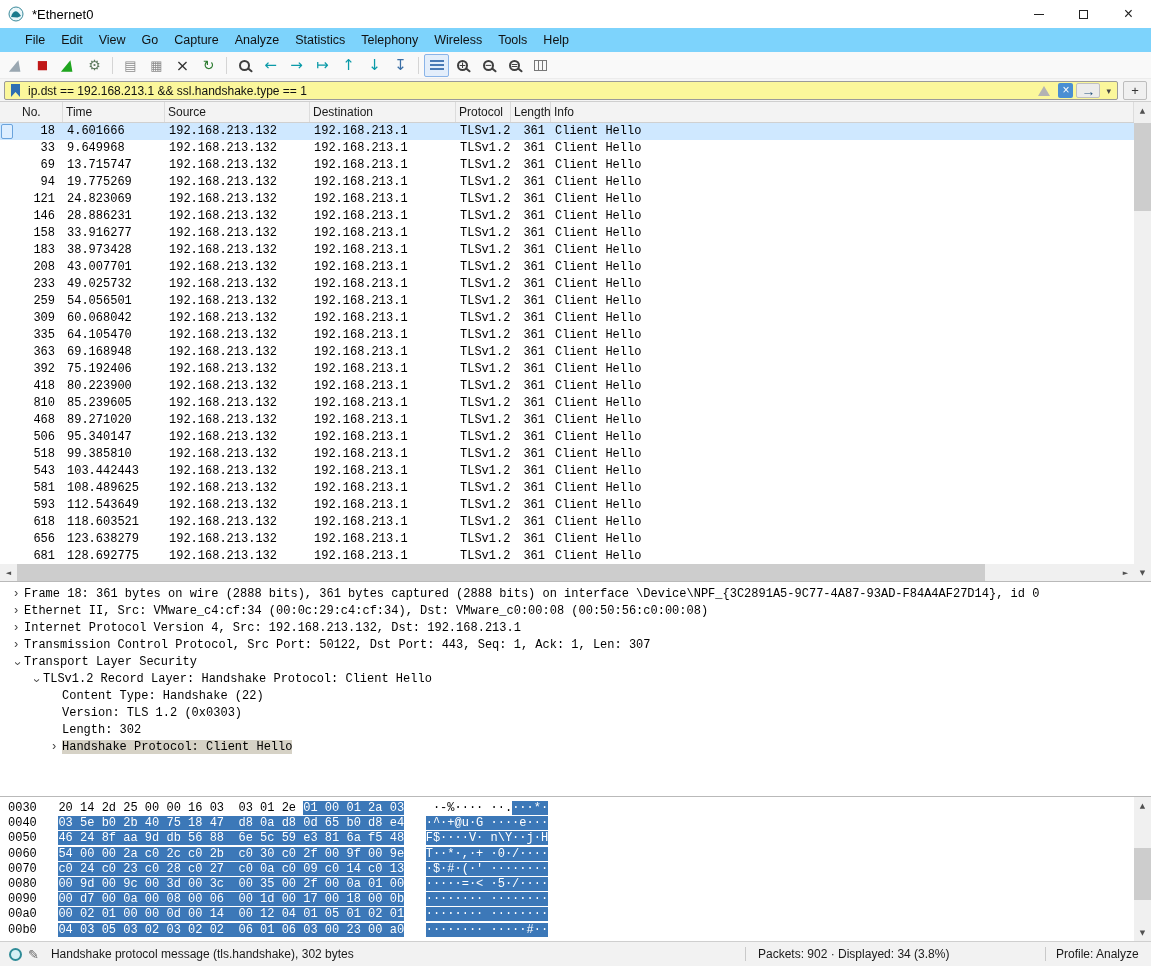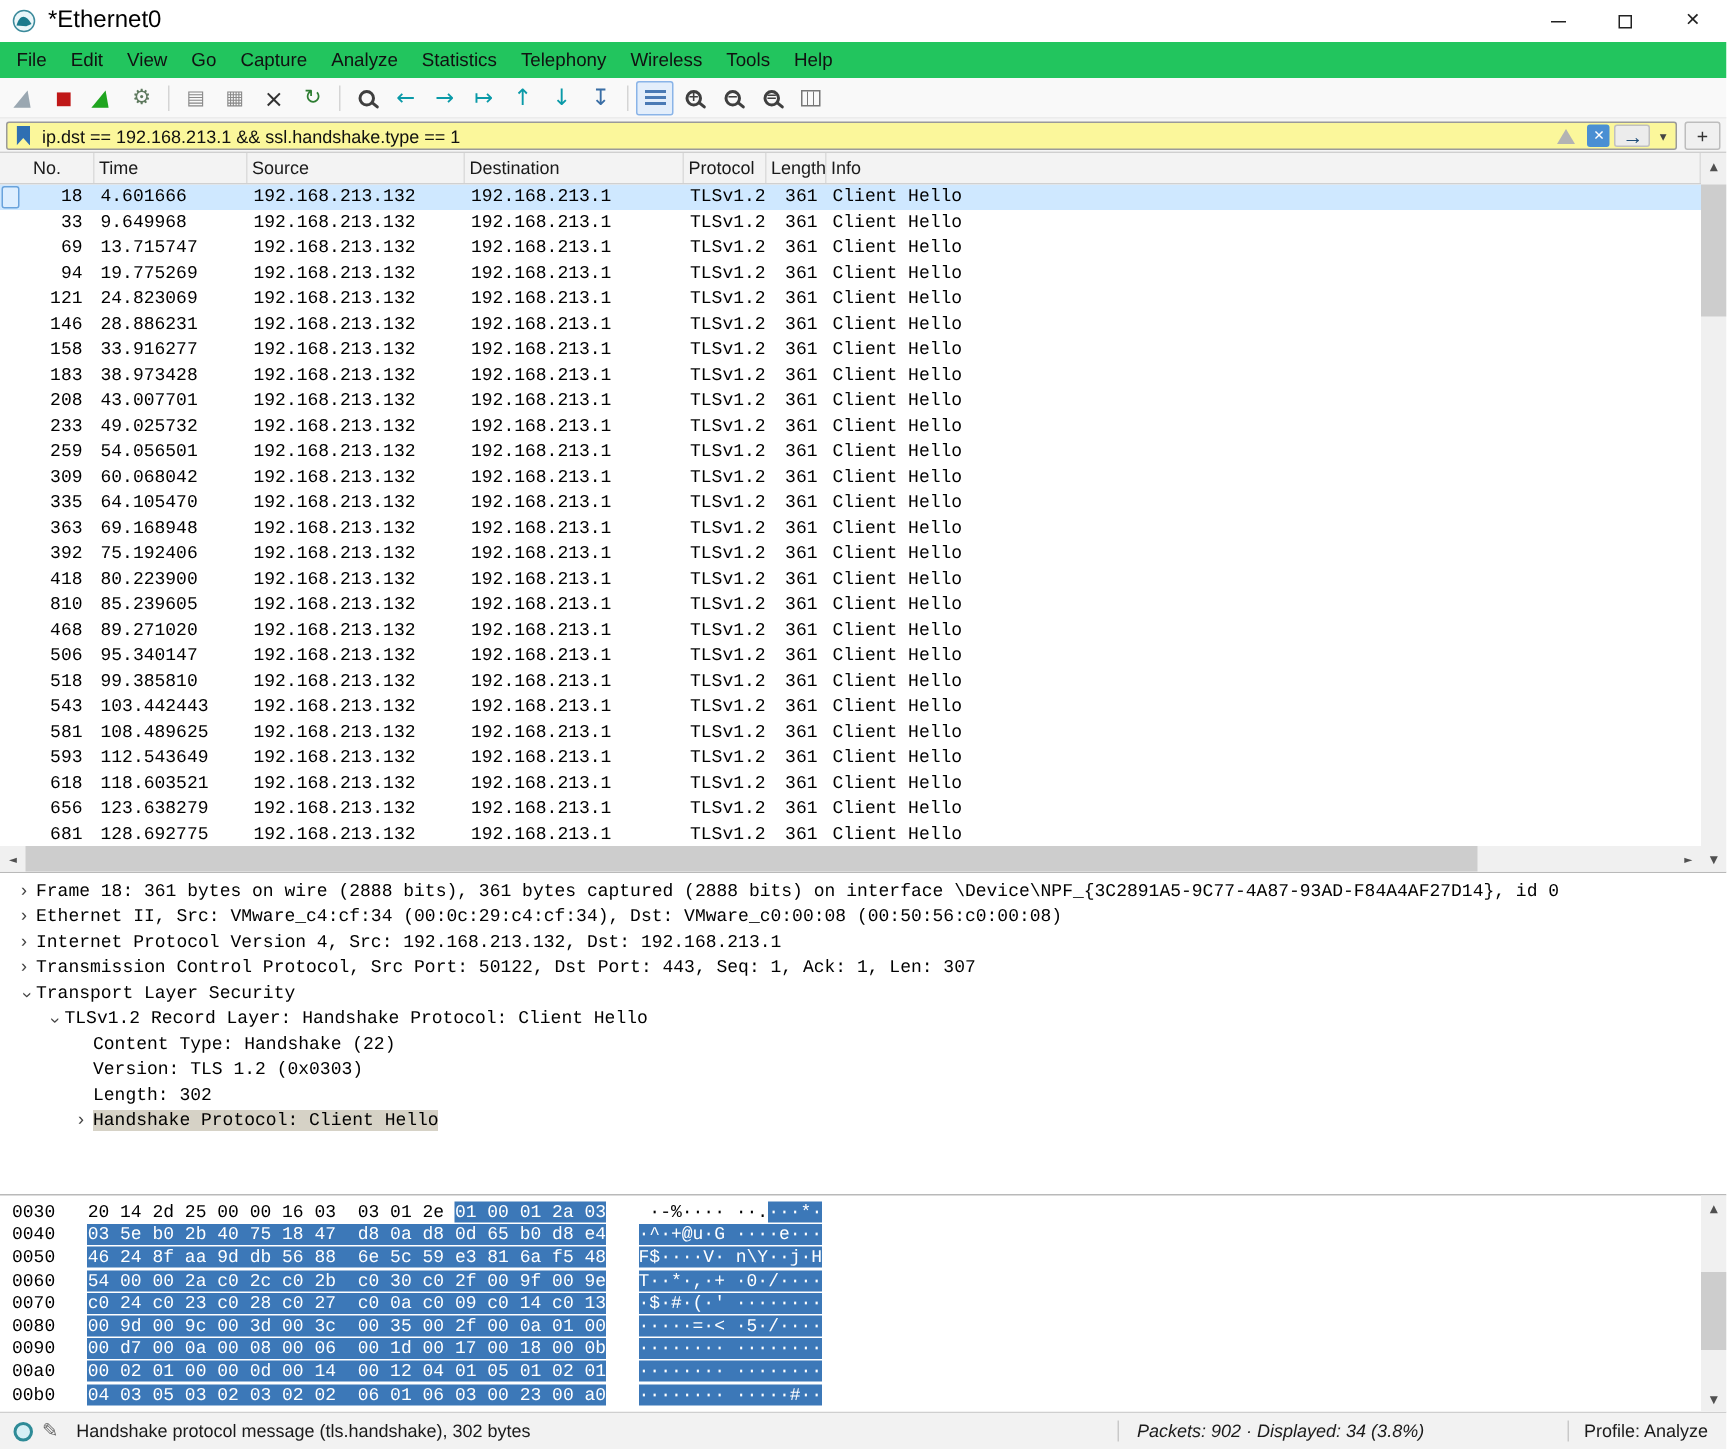--- a/index.html
+++ b/index.html
@@ -3,28 +3,28 @@
 <meta charset="utf-8">
 <style>
   * { box-sizing: border-box; margin: 0; padding: 0; }
   html,body { width: 1151px; height: 966px; overflow: hidden; }
   body { font-family: "Liberation Sans", sans-serif; background: #fff; color: #000; }
   .window { width: 1151px; height: 966px; display: flex; flex-direction: column; }
 
   
   .titlebar { height: 28px; display: flex; align-items: center; background: #ffffff; flex: 0 0 auto; }
   .logo { margin-left: 8px; display: inline-flex; }
-  .tb-title { font-size: 16px; margin-left: 8px; }
+  .tb-title { font-size: 13px; margin-left: 8px; }
   .win-controls { margin-left: auto; display: flex; height: 100%; }
   .wbtn { width: 45px; height: 100%; display: flex; align-items: center; justify-content: center; font-size: 16px; color: #222; }
   .min-glyph { width: 10px; height: 1px; background: #222; display: block; }
   .max-glyph { width: 9px; height: 9px; border: 1px solid #222; display: block; }
 
   
-  .menubar { height: 24px; display: flex; align-items: center; background: #22c55e; font-size: 12.5px; padding-left: 3px; flex: 0 0 auto; }
+  .menubar { height: 24px; display: flex; align-items: center; background: #7dd3fc; font-size: 12.5px; padding-left: 17px; flex: 0 0 auto; }
   .menu-item { padding: 4px 8px; color: #111; }
 
   
   .toolbar { height: 26px; display: flex; align-items: center; background: #f9f9f9; padding-left: 4px; gap: 1px; flex: 0 0 auto; }
   .tbicon { width: 25px; height: 23px; display: inline-flex; align-items: center; justify-content: center; font-family: "DejaVu Sans", sans-serif; }
   .tbsep { width: 1px; height: 17px; background: #d5d5d5; margin: 0 4px; }
   .fin { display: inline-block; transform: skewX(-18deg); font-size: 15px; line-height: 1; }
   .pressed { border: 1px solid #8ab4e8; background: #e3eefb; border-radius: 2px; }
   .mag { display: inline-flex; align-items: center; justify-content: center; width: 11px; height: 11px; border: 2px solid #3f3f3f; border-radius: 50%; position: relative; font: 700 9px/1 "DejaVu Sans", sans-serif; color: #3f3f3f; }
   .mag::after { content: ""; position: absolute; width: 6px; height: 2px; background: #3f3f3f; right: -5px; bottom: -2px; transform: rotate(40deg); border-radius: 1px; }
@@ -78,21 +78,21 @@
   
   .bytes { height: 145px; border-top: 1px solid #b9b9b9; background: #fff; position: relative; font-family: "Liberation Mono", monospace; font-size: 12px; flex: 0 0 auto; }
   .hexrows { padding: 4px 0 0 8px; line-height: 15.2px; white-space: pre; }
   .hl { background: var(--selection-blue); color: #fff; }
 
   
   .status { height: 25px; background: #f2f2f2; border-top: 1px solid #cfcfcf; display: flex; align-items: center; font-size: 12px; color: #1a1a1a; flex: 0 0 auto; }
   .expert { width: 13px; height: 13px; border-radius: 50%; border: 2px solid #2e8b97; background: #d5f0f5; margin: 0 6px 0 9px; flex: 0 0 auto; }
   .pencil { color: #666; font-family: "DejaVu Sans", sans-serif; font-size: 13px; margin-right: 12px; }
   .sbleft { flex: 1; overflow: hidden; white-space: nowrap; }
-  .sbmid { width: 300px; flex: 0 0 300px; border-left: 1px solid #c9c9c9; padding-left: 12px; white-space: nowrap; font-style: italic; }
+  .sbmid { width: 300px; flex: 0 0 300px; border-left: 1px solid #c9c9c9; padding-left: 12px; white-space: nowrap; }
   .sbright { width: 106px; flex: 0 0 106px; border-left: 1px solid #c9c9c9; padding-left: 10px; white-space: nowrap; }
 </style>
 </head>
 <body>
 
 <div class="window">
 
   <div class="titlebar">
     <span class="logo">
       <svg width="16" height="16" viewBox="0 0 16 16">

